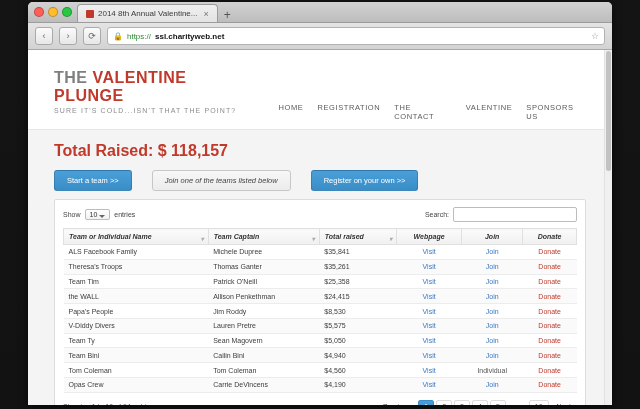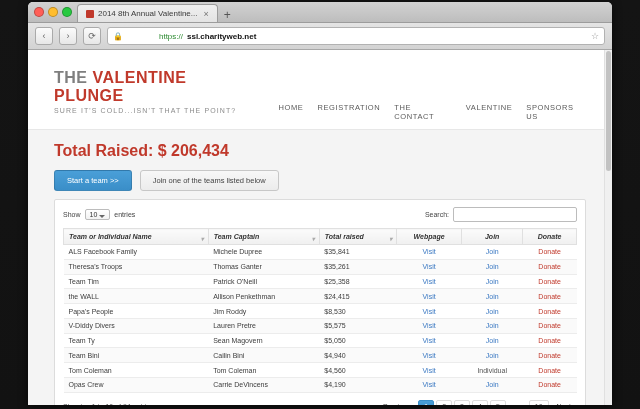--- a/index.html
+++ b/index.html
@@ -123,21 +123,21 @@
     gap: 4px;
     font-size: 8px;
     color: #333;
     overflow: hidden;
     white-space: nowrap;
   }
   .lock {
     color: #2e8b32;
     font-size: 8px;
   }
-  .url-secure { color: #2e8b32; margin-left: 32px; }
+  .url-secure { color: #2e8b32; }
   .url-host { color: #111; font-weight: bold; }
   .url-path { color: #666; }
   .starbtn { color: #999; font-size: 9px; margin-left: auto; }
   
   .page {
     flex: 1;
     background: #f4f4f4;
     overflow: hidden;
     position: relative;
   }
@@ -175,38 +175,39 @@
     padding: 0 26px;
   }
   .total-raised {
     color: #c0392b;
     font-size: 16px;
     font-weight: bold;
     margin: 12px 0 10px 0;
   }
   .btnrow {
     display: flex;
-    gap: 8px;
+    gap: 20px;
     margin-bottom: 8px;
   }
   .btn {
     font-size: 7.5px;
     padding: 5px 12px;
     border-radius: 3px;
     border: 1px solid rgba(0,0,0,0.15);
     color: #fff;
     text-align: center;
   }
   .btn-blue {
     background: linear-gradient(#4a9fd8, #3a8ec8);
   }
   .btn-grey {
     background: linear-gradient(#f7f7f7, #ececec);
     color: #444;
     border-color: #c7c7c7;
+    font-style: italic;
   }
   .table-panel {
     background: #fff;
     border: 1px solid #dcdcdc;
     border-radius: 2px;
     padding: 7px 8px 6px 8px;
   }
   .table-controls {
     display: flex;
     justify-content: space-between;
@@ -377,25 +378,26 @@
         <div class="nav">
           <span>HOME</span>
           <span>REGISTRATION</span>
           <span>THE CONTACT</span>
           <span>VALENTINE</span>
           <span>SPONSORS US</span>
         </div>
       </div>
 
       <div class="content">
-        <div class="total-raised">Total Raised: $ 206,434</div>
+        <div class="total-raised">Total Raised: $ 118,157</div>
 
         <div class="btnrow">
           <div class="btn btn-blue">Start a team &gt;&gt;</div>
           <div class="btn btn-grey">Join one of the teams listed below</div>
+          <div class="btn btn-blue">Register on your own &gt;&gt;</div>
         </div>
 
         <div class="table-panel">
           <div class="table-controls">
             <div class="len-ctrl">
               <span>Show</span>
               <span class="select-box">10</span>
               <span>entries</span>
             </div>
             <div class="search-ctrl">

